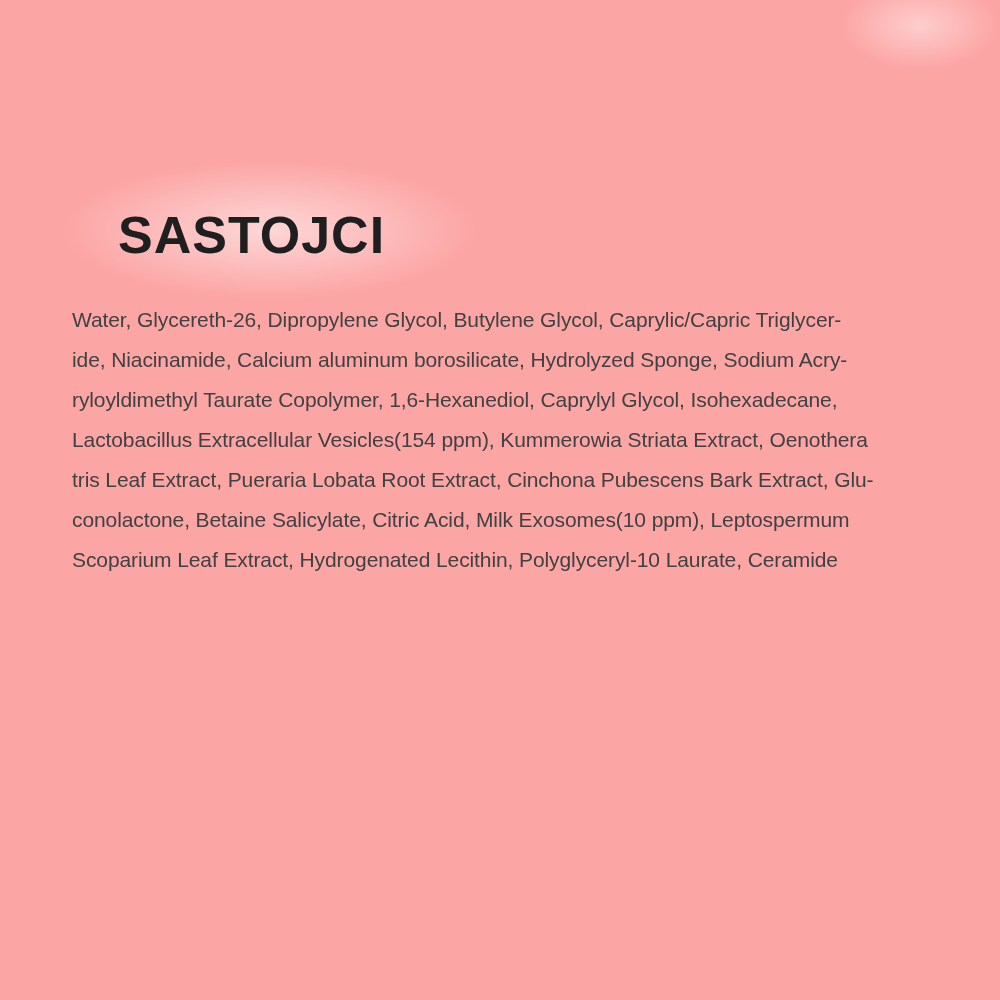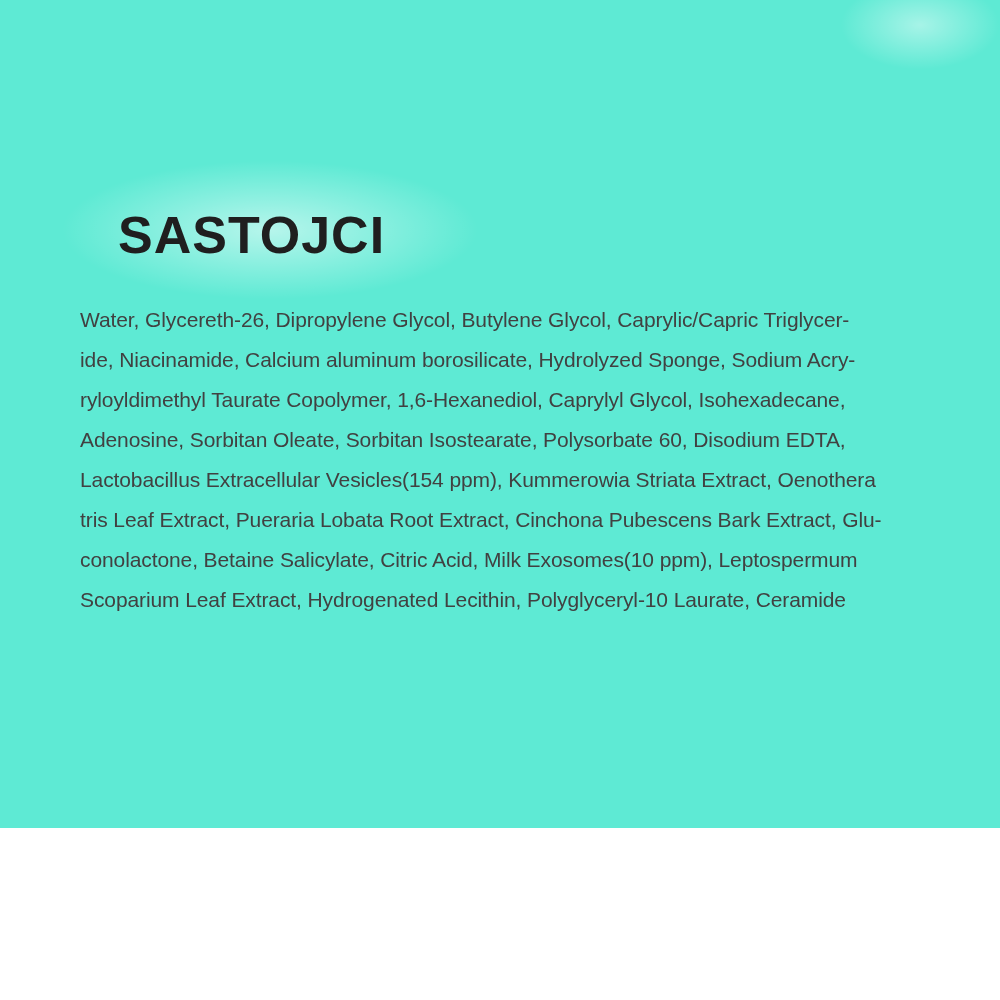--- a/index.html
+++ b/index.html
@@ -2,22 +2,22 @@
 <html><head>
 <meta charset="utf-8">
 <style>
   html, body {
     margin: 0;
     padding: 0;
   }
   .page {
     position: relative;
     width: 1000px;
-    height: 828px;
-    background: #5eead4;
+    height: 1000px;
+    background: #fca5a5;
     overflow: hidden;
     font-family: "Liberation Sans", sans-serif;
   }
   .highlight {
     position: absolute;
     left: 60px;
     top: 160px;
     width: 420px;
     height: 140px;
     background: radial-gradient(ellipse at 50% 50%, rgba(255,255,255,0.55) 0%, rgba(255,255,255,0) 70%);
@@ -45,38 +45,36 @@
   }
   .ingredients-text {
     position: absolute;
     left: 72px;
     top: 300px;
     width: 880px;
     font-size: 21px;
     line-height: 40px;
     letter-spacing: -0.1px;
     color: #414141;
-    margin-left: 8px;
   }
   .text-line {
     white-space: nowrap;
   }
 </style>
 </head>
 <body>
 
 <div class="page">
   <div class="highlight"></div>
   <div class="highlight-2"></div>
 
   <h1 class="section-title">SASTOJCI</h1>
 
   <div class="ingredients-text">
     <div class="text-line">Water, Glycereth-26, Dipropylene Glycol, Butylene Glycol, Caprylic/Capric Triglycer-</div>
     <div class="text-line">ide, Niacinamide, Calcium aluminum borosilicate, Hydrolyzed Sponge, Sodium Acry-</div>
     <div class="text-line">ryloyldimethyl Taurate Copolymer, 1,6-Hexanediol, Caprylyl Glycol, Isohexadecane,</div>
-    <div class="text-line">Adenosine, Sorbitan Oleate, Sorbitan Isostearate, Polysorbate 60, Disodium EDTA,</div>
     <div class="text-line">Lactobacillus Extracellular Vesicles(154 ppm), Kummerowia Striata Extract, Oenothera</div>
     <div class="text-line">tris Leaf Extract, Pueraria Lobata Root Extract, Cinchona Pubescens Bark Extract, Glu-</div>
     <div class="text-line">conolactone, Betaine Salicylate, Citric Acid, Milk Exosomes(10 ppm), Leptospermum</div>
     <div class="text-line">Scoparium Leaf Extract, Hydrogenated Lecithin, Polyglyceryl-10 Laurate, Ceramide</div>
   </div>
 </div>
 
 </body></html>

